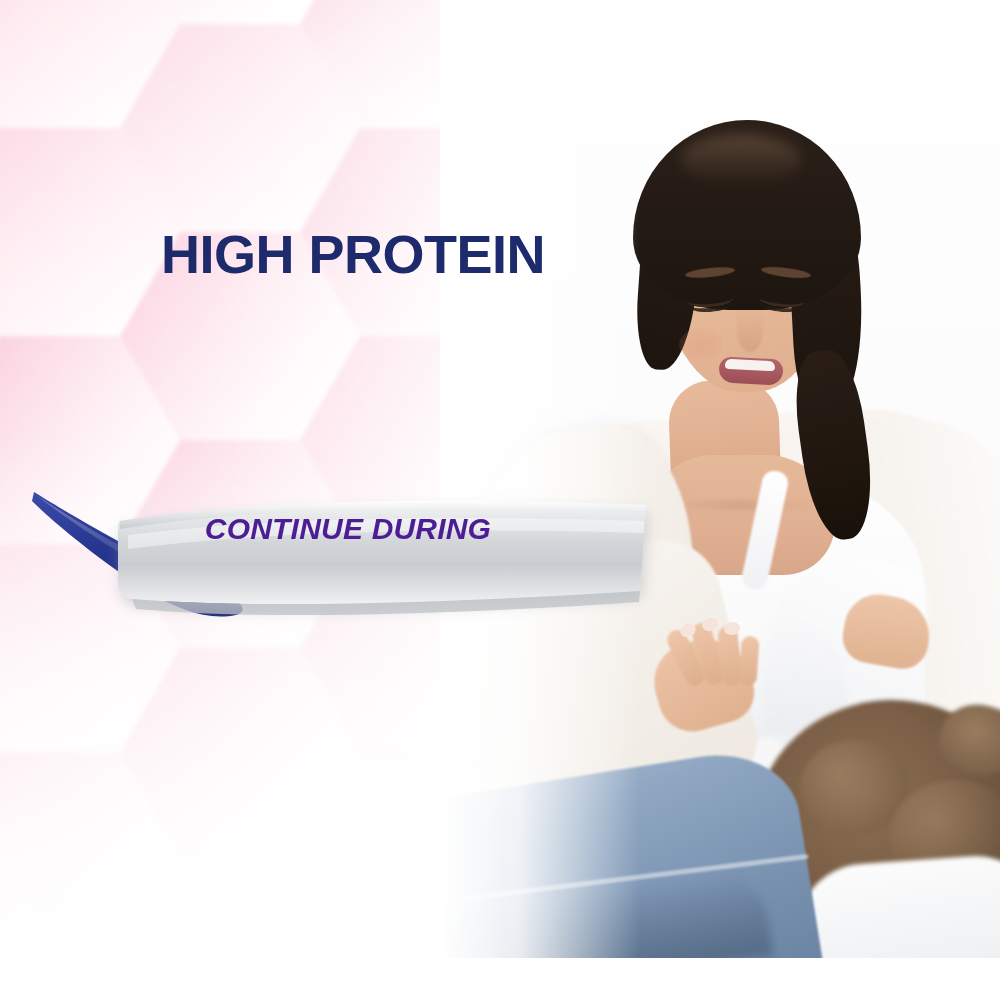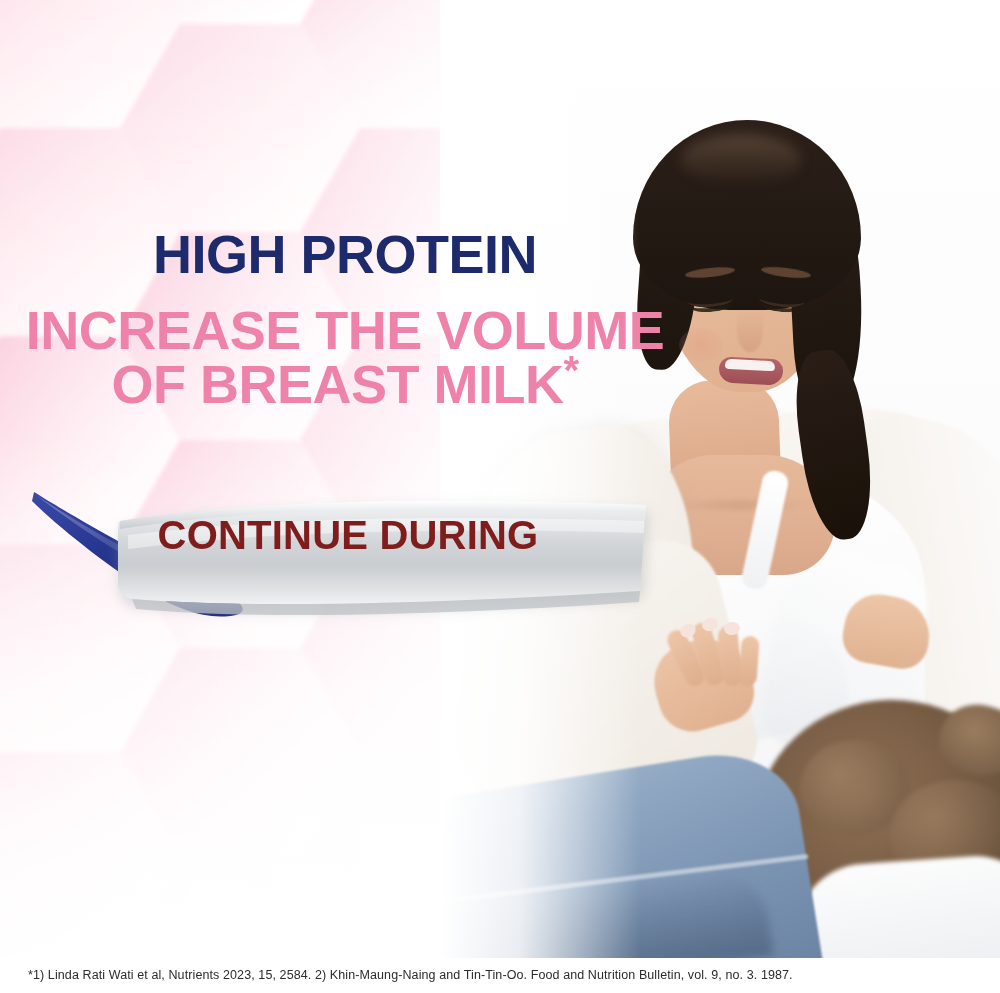--- a/index.html
+++ b/index.html
@@ -377,20 +377,21 @@
   .blurpass { filter: blur(2.2px); }
   .blurpass-soft { filter: blur(1.2px); }
 
   
   .copy {
     position: absolute;
     left: 0; top: 228px;
     width: 690px;
     text-align: center;
     z-index: 60;
+    padding-left: 8px;
   }
   .headline-navy {
     font-weight: 800;
     font-size: 54px;
     line-height: 0.98;
     letter-spacing: -0.5px;
     color: #1d2a6b;
     margin: 0;
     text-transform: uppercase;
   }
@@ -413,25 +414,26 @@
     width: 640px; height: 135px;
     z-index: 55;
   }
   .ribbon svg { display: block; overflow: visible; }
   .ribbon-text {
     position: absolute;
     left: 110px; top: 25px;
     width: 420px;
     text-align: center;
     font-weight: 800;
-    font-size: 40px;
+    font-size: 30px;
     line-height: 1.16;
     letter-spacing: 0.2px;
-    color: #7f1d1d;
+    color: #4c1d95;
     text-transform: uppercase;
+    font-style: italic;
   }
   .rt-line { display: block; }
 
   
   .footnote-bar {
     position: absolute;
     left: 0; bottom: 0;
     width: 1000px; height: 35px;
     background: #ffffff;
     z-index: 80;
@@ -570,24 +572,20 @@
       <div class="jeans-shade"></div>
 
       <div class="ph-blend"></div>
     </div>
   </div>
 
   <div class="copy">
     <h1 class="headline-navy">
       <span class="hl-line">HIGH PROTEIN</span>
     </h1>
-    <h2 class="headline-pink">
-      <span class="hl-line">INCREASE THE VOLUME</span>
-      <span class="hl-line"><span>OF BREAST MILK</span><span class="asterisk">*</span></span>
-    </h2>
   </div>
 
   <div class="ribbon">
     <svg width="640" height="135" viewBox="0 0 640 135" aria-hidden="true">
       <defs>
         <linearGradient id="silver" x1="0" y1="0" x2="0" y2="1">
           <stop offset="0%" stop-color="#f4f5f6"></stop>
           <stop offset="16%" stop-color="#e6e8ea"></stop>
           <stop offset="42%" stop-color="#d2d5d8"></stop>
           <stop offset="62%" stop-color="#c9ccd0"></stop>
@@ -624,17 +622,14 @@
       <path d="M104,112 C 230,122 420,116 612,104 L 611,115 C 420,128 230,133 108,122 Z" fill="#bdc1c5" opacity="0.75"></path>
 
       <path d="M100,48 C 240,30 420,28 616,34 L 616,46 C 420,40 240,44 100,62 Z" fill="#ffffff" opacity="0.42"></path>
     </svg>
 
     <div class="ribbon-text">
       <span class="rt-line">CONTINUE DURING</span>
     </div>
   </div>
 
-  <div class="footnote-bar">
-    <p class="footnote-text">*1) Linda Rati Wati et al, Nutrients 2023, 15, 2584. 2) Khin-Maung-Naing and Tin-Tin-Oo. Food and Nutrition Bulletin, vol. 9, no. 3. 1987.</p>
-  </div>
 
 </div>
 
 </body></html>

